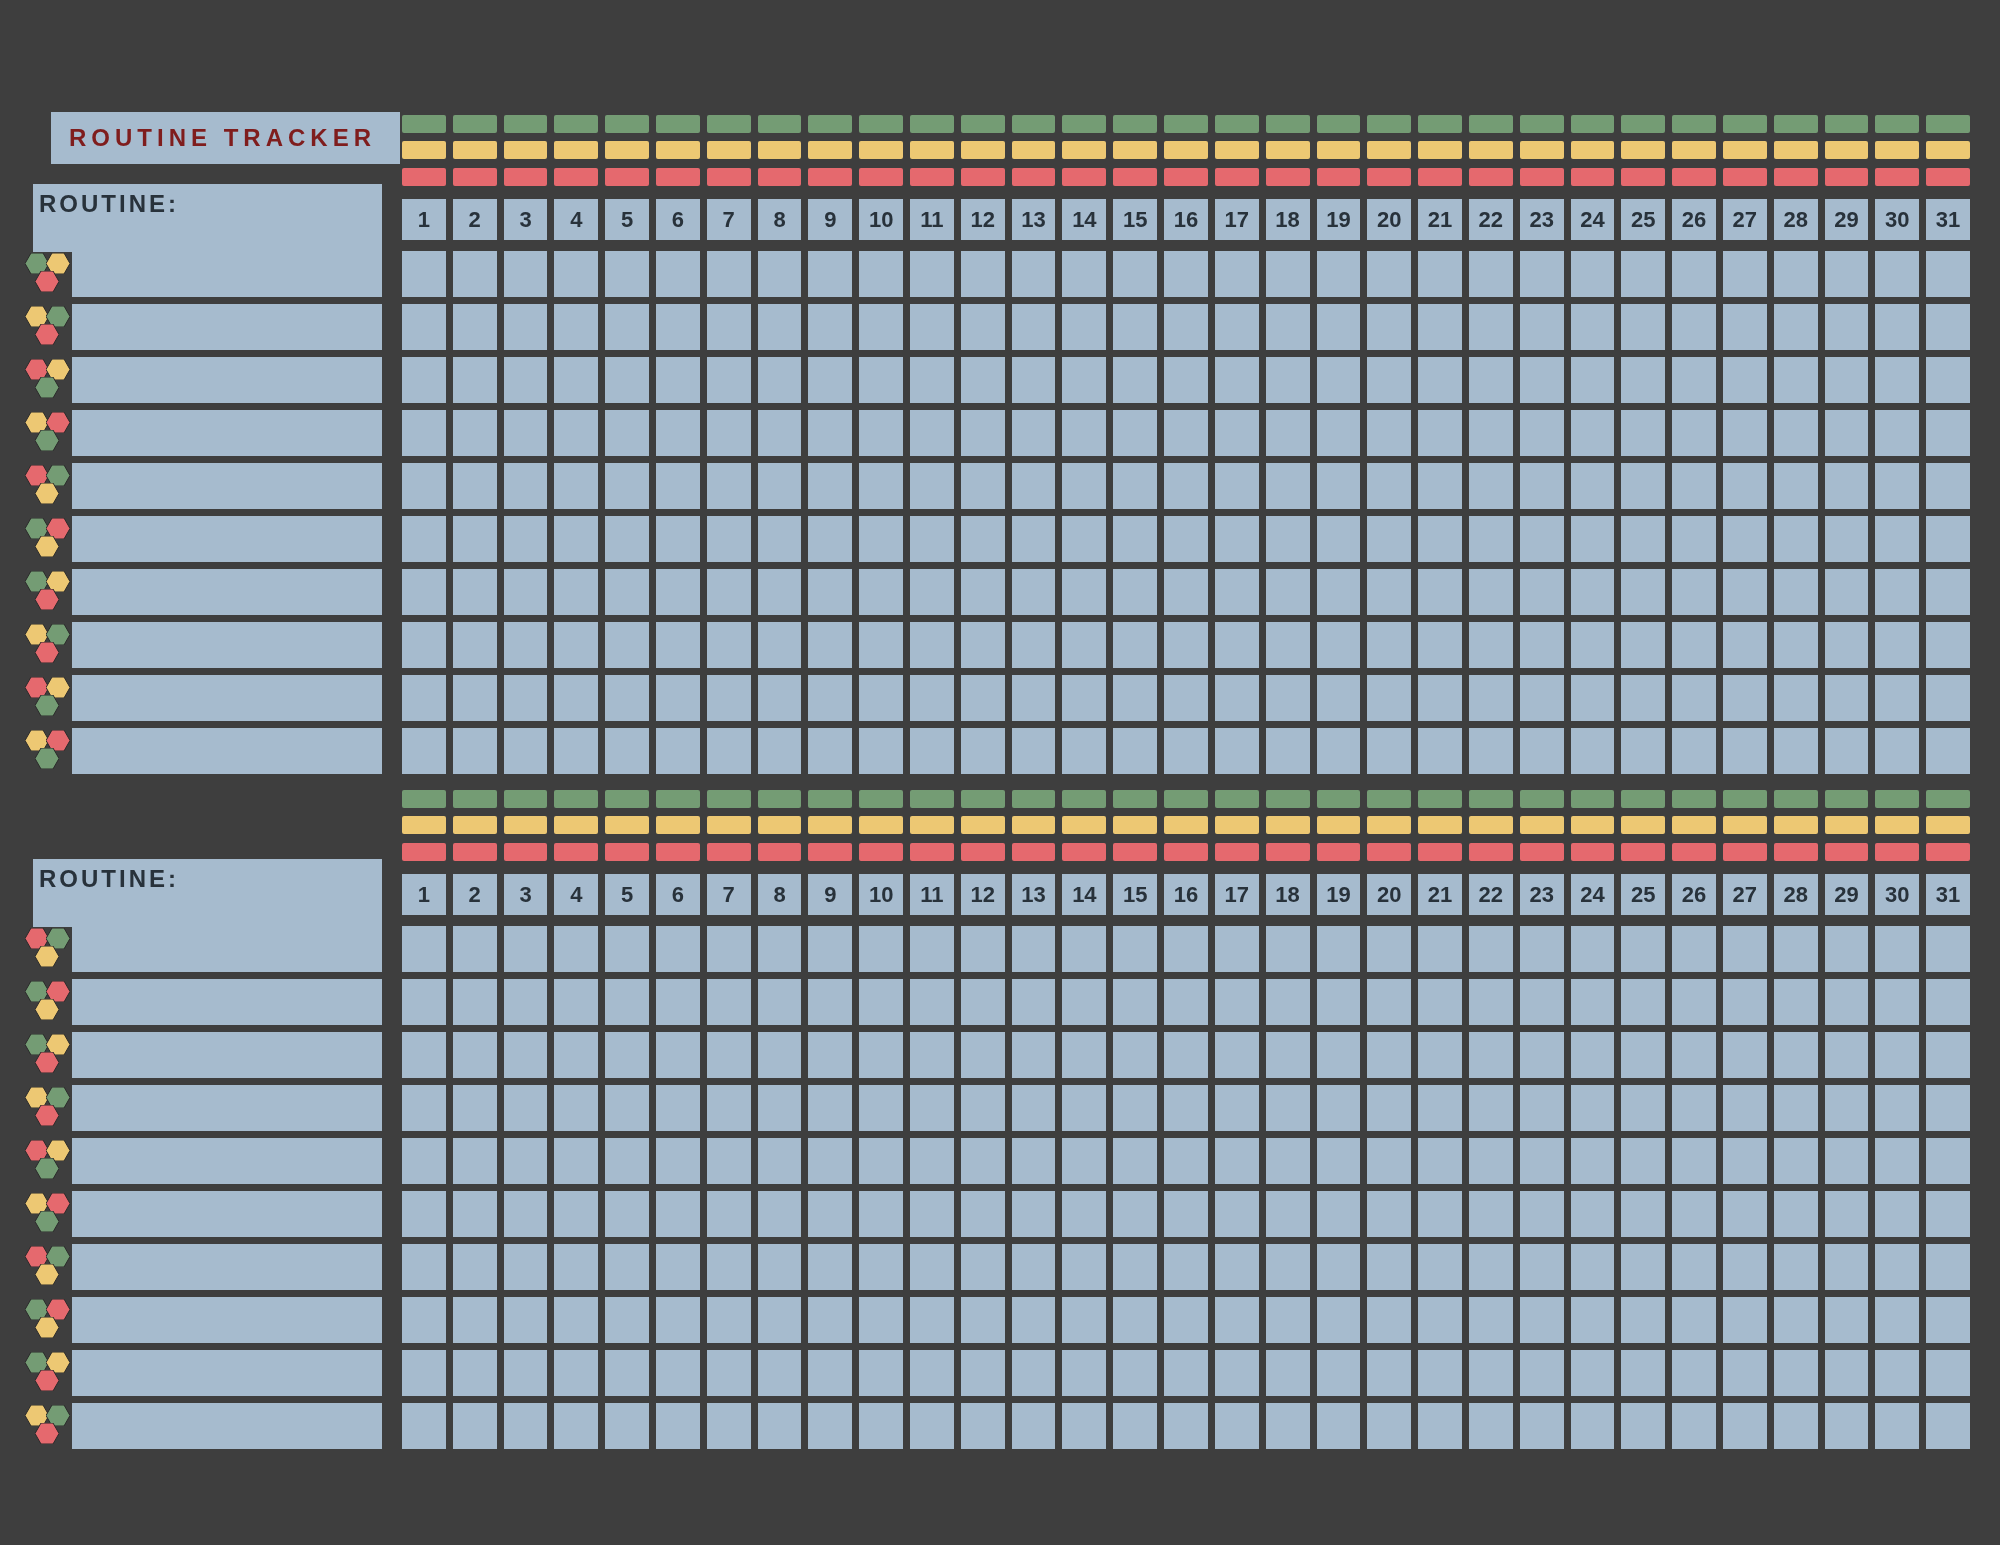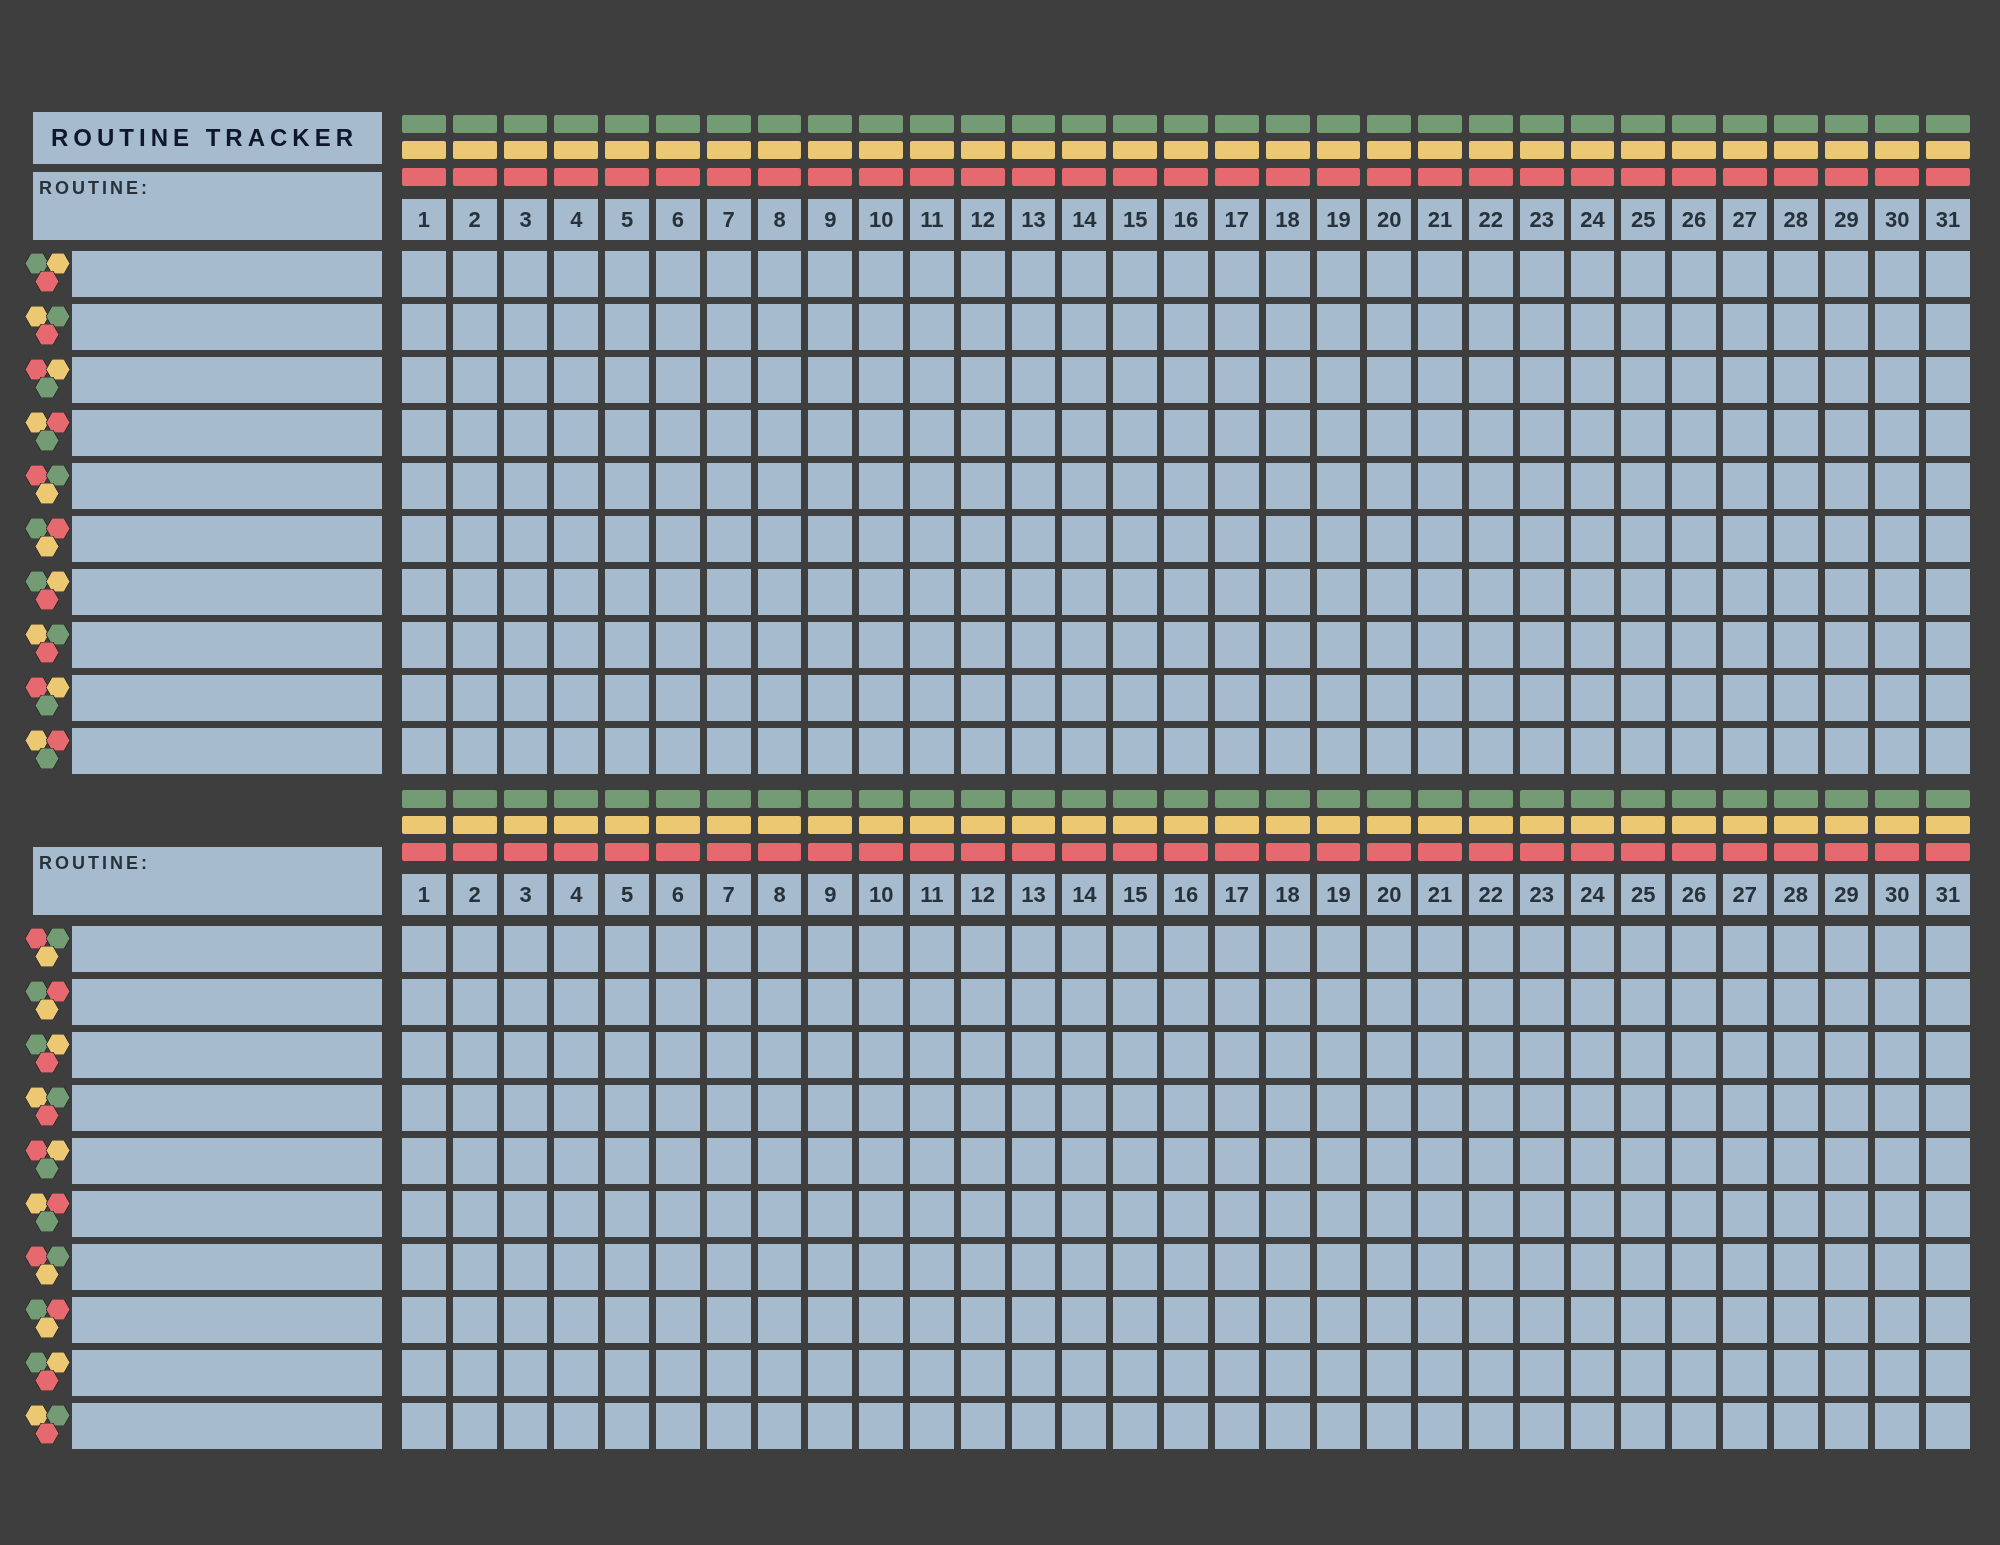--- a/index.html
+++ b/index.html
@@ -15,31 +15,31 @@
     --gap:7px;
     --blue:#a6bbce;
     --dk:#3e3e3e;
     --grn:#749c74;
     --yel:#edc873;
     --red:#e5696e;
   }
 
   
   .title-box{
-    position:absolute;left:33px;top:112px;width:349px;height:52px;
+    position:absolute;left:51px;top:112px;width:349px;height:52px;
     background:var(--blue);display:flex;align-items:center;padding-left:18px;
-    box-sizing:border-box;letter-spacing:5px;font-weight:700;color:#0f172a;
+    box-sizing:border-box;letter-spacing:5px;font-weight:700;color:#7f1d1d;
     font-size:24px;
   }
 
   
   .routine-label{
     position:absolute;left:33px;width:349px;background:var(--blue);
     display:flex;align-items:flex-start;padding:6px 0 0 6px;box-sizing:border-box;
-    letter-spacing:3px;font-weight:600;color:#28323b;font-size:18px;
+    letter-spacing:3px;font-weight:600;color:#28323b;font-size:24px;margin-top:12px;
   }
 
   
   .band-row{position:absolute;left:var(--grid-left);right:30px;height:18px;
     display:grid;grid-template-columns:repeat(31,1fr);column-gap:var(--gap);}
   .band-row span{display:block;height:18px;border-radius:2px;}
   .band-grn span{background:var(--grn);}
   .band-yel span{background:var(--yel);}
   .band-red span{background:var(--red);}
 

